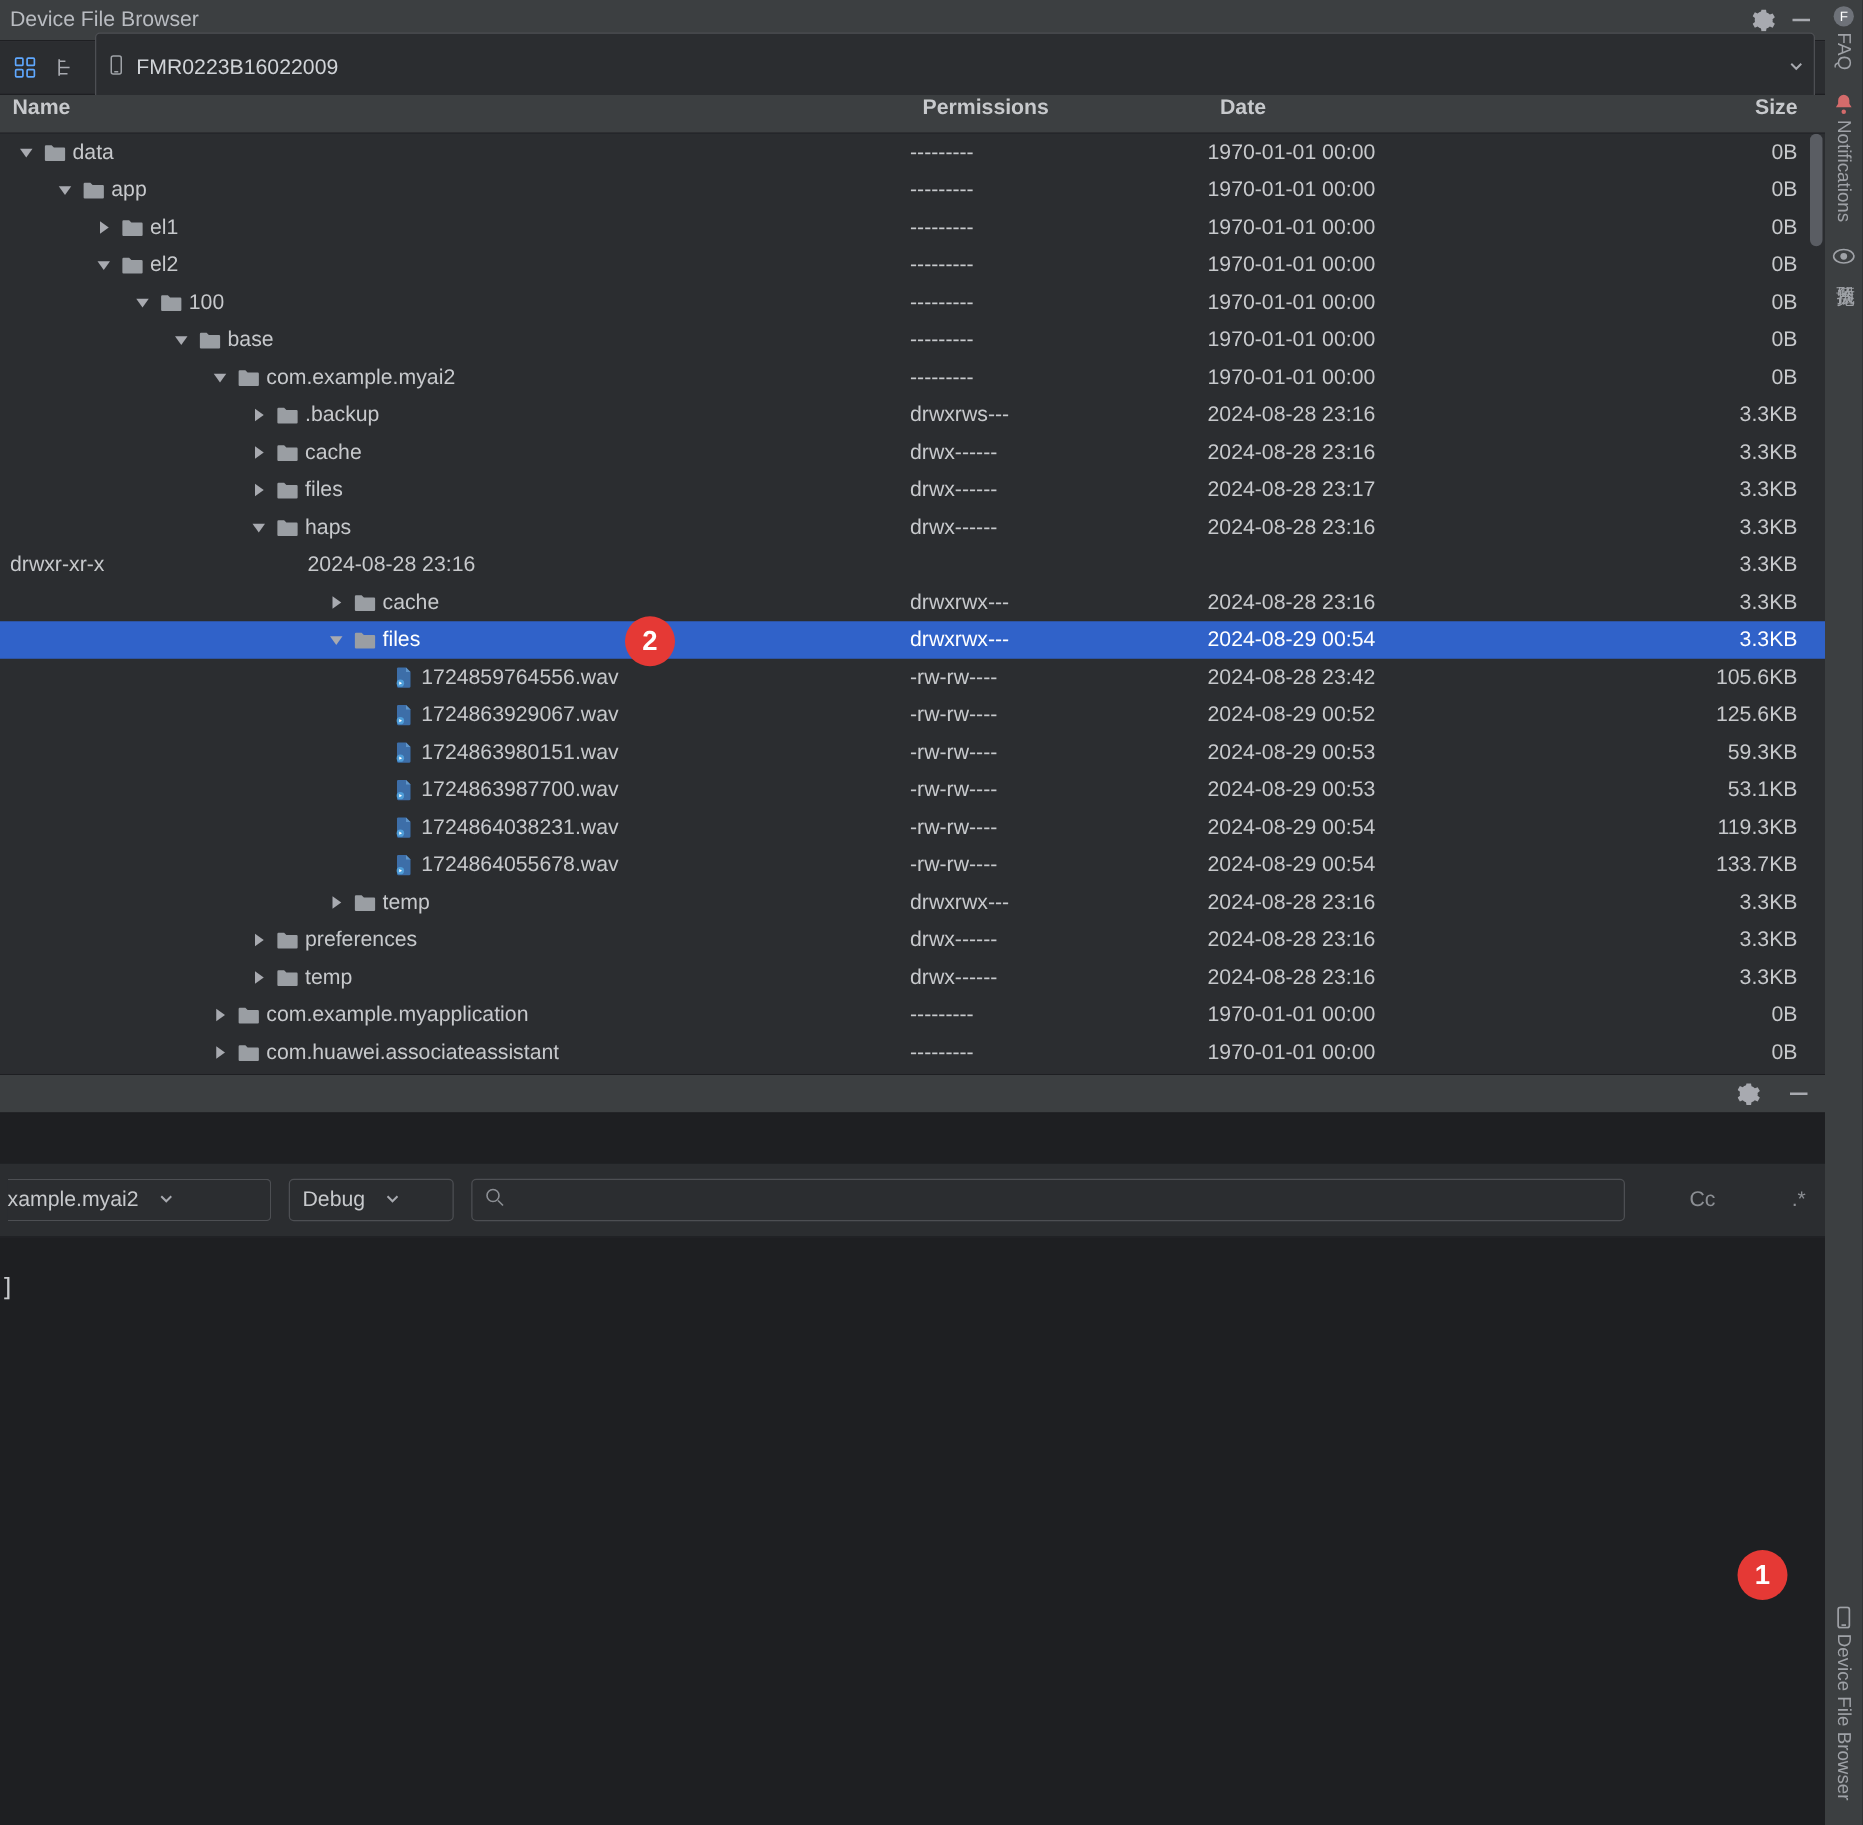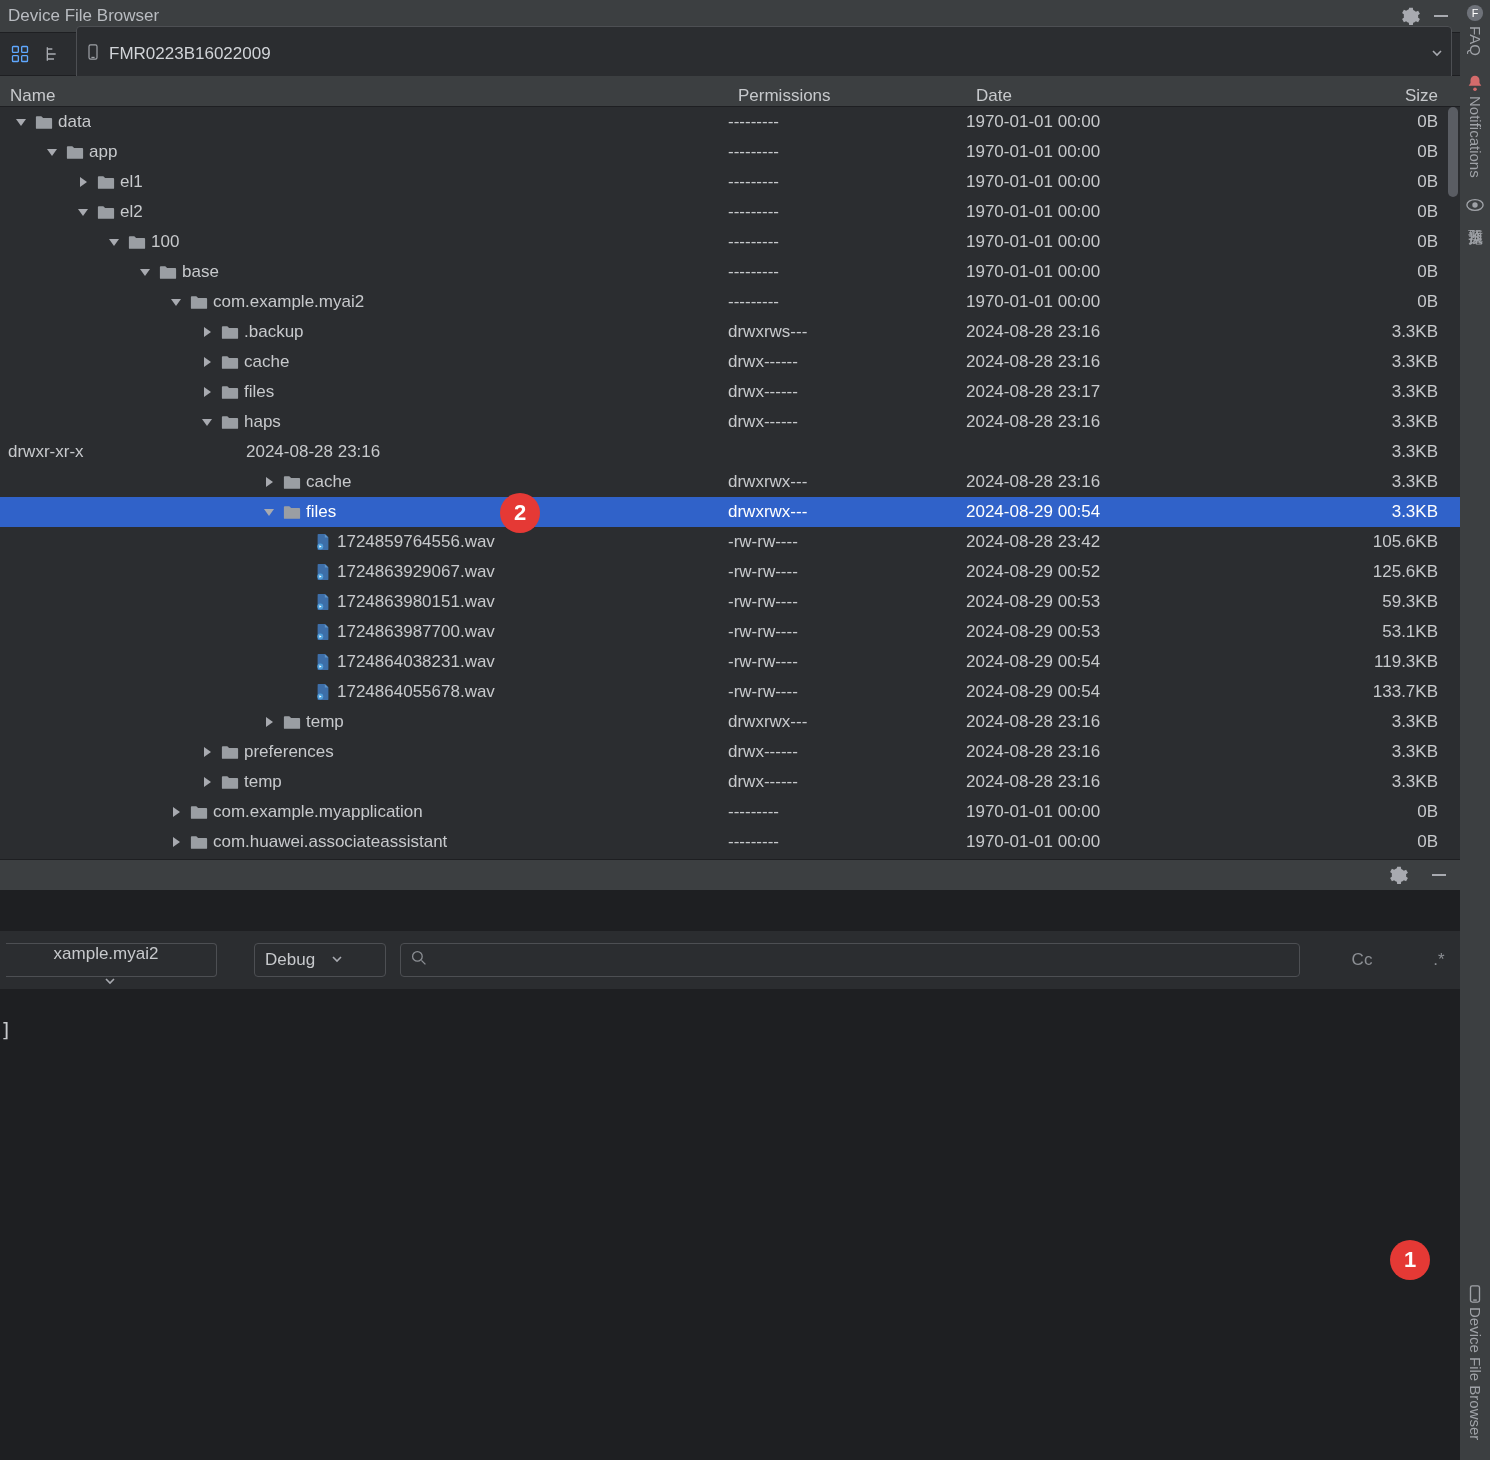--- a/index.html
+++ b/index.html
@@ -65,23 +65,24 @@
   .device-combo{
     flex:1;height:30px;border:1px solid var(--input-border);
     border-radius:4px;background:var(--input-bg);
     display:flex;align-items:center;padding:12px 8px;gap:8px;
     color:#d1d4d8;
   }
   .device-combo .chev{margin-left:auto;color:#a8aab0;}
   
   .tree-table{flex:1;display:flex;flex-direction:column;overflow:hidden;background:#2b2d30;}
   .thead{
-    height:30px;display:flex;align-items:flex-end;
+    height:30px;display:flex;align-items:flex-start;
     background:#3c3f41;border-bottom:1px solid var(--border);
     color:#c7c9cc;
+    font-weight:bold;
   }
   .col-name{width:720px;padding-left:10px;}
   .col-perm{width:230px;padding-left:8px;}
   .col-date{width:340px;padding-left:8px;}
   .col-size{flex:1;text-align:right;padding-right:22px;}
   .tbody{
     flex:1;overflow-y:auto;position:relative;
     background:#2b2d30;
   }
   .row{
@@ -807,27 +808,27 @@
         </svg>
     </span>
     <span class="title-btn">
       <span class="min-ico"></span>
     </span>
   </div>
 </div>
 
 <div class="log-area">
   <div class="log-toolbar">
-    <div class="combo cut" style="width:200px;flex-direction:column;">
+    <div class="combo cut" style="width:200px;">
       <span>xample.myai2</span>
       <span class="chev"><svg viewBox="0 0 12 12" width="12" height="12">
             <path d="M2 4l4 4 4-4" stroke="#a8aab0" stroke-width="1.6" fill="none"></path>
           </svg></span>
     </div>
-    <div class="combo" style="width:110px;margin-left:23px;">
+    <div class="combo" style="width:110px;">
       <span>Debug</span>
       <span class="chev"><svg viewBox="0 0 12 12" width="12" height="12">
             <path d="M2 4l4 4 4-4" stroke="#a8aab0" stroke-width="1.6" fill="none"></path>
           </svg></span>
     </div>
     <div class="log-search">
       <span class="sicon">
         <svg viewBox="0 0 20 20" width="16" height="16">
             <circle cx="8" cy="8" r="6" fill="none" stroke="#8c8f94" stroke-width="1.6"></circle>
             <line x1="13" y1="13" x2="18" y2="18" stroke="#8c8f94" stroke-width="1.6"></line>

